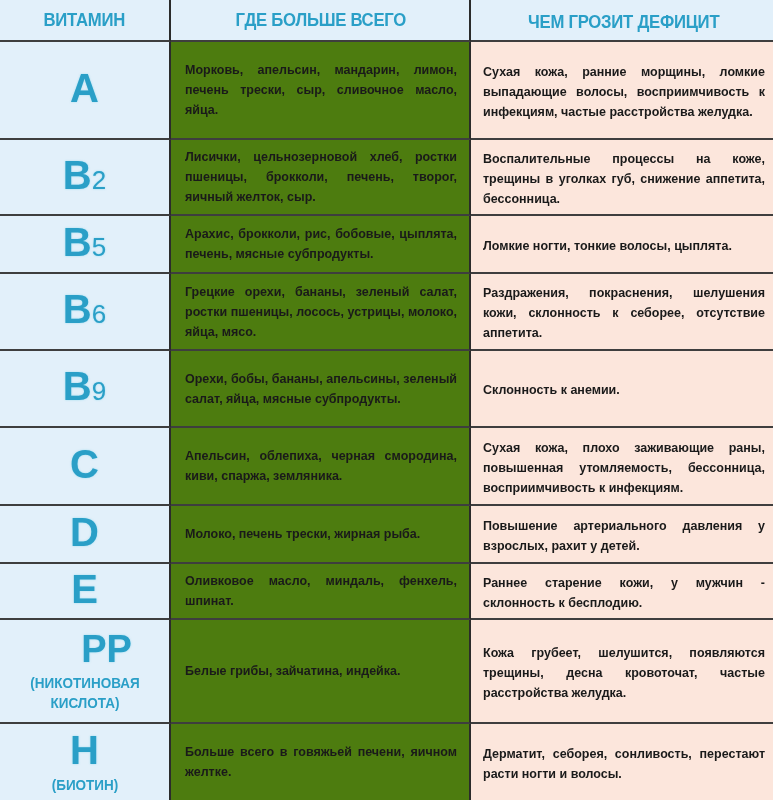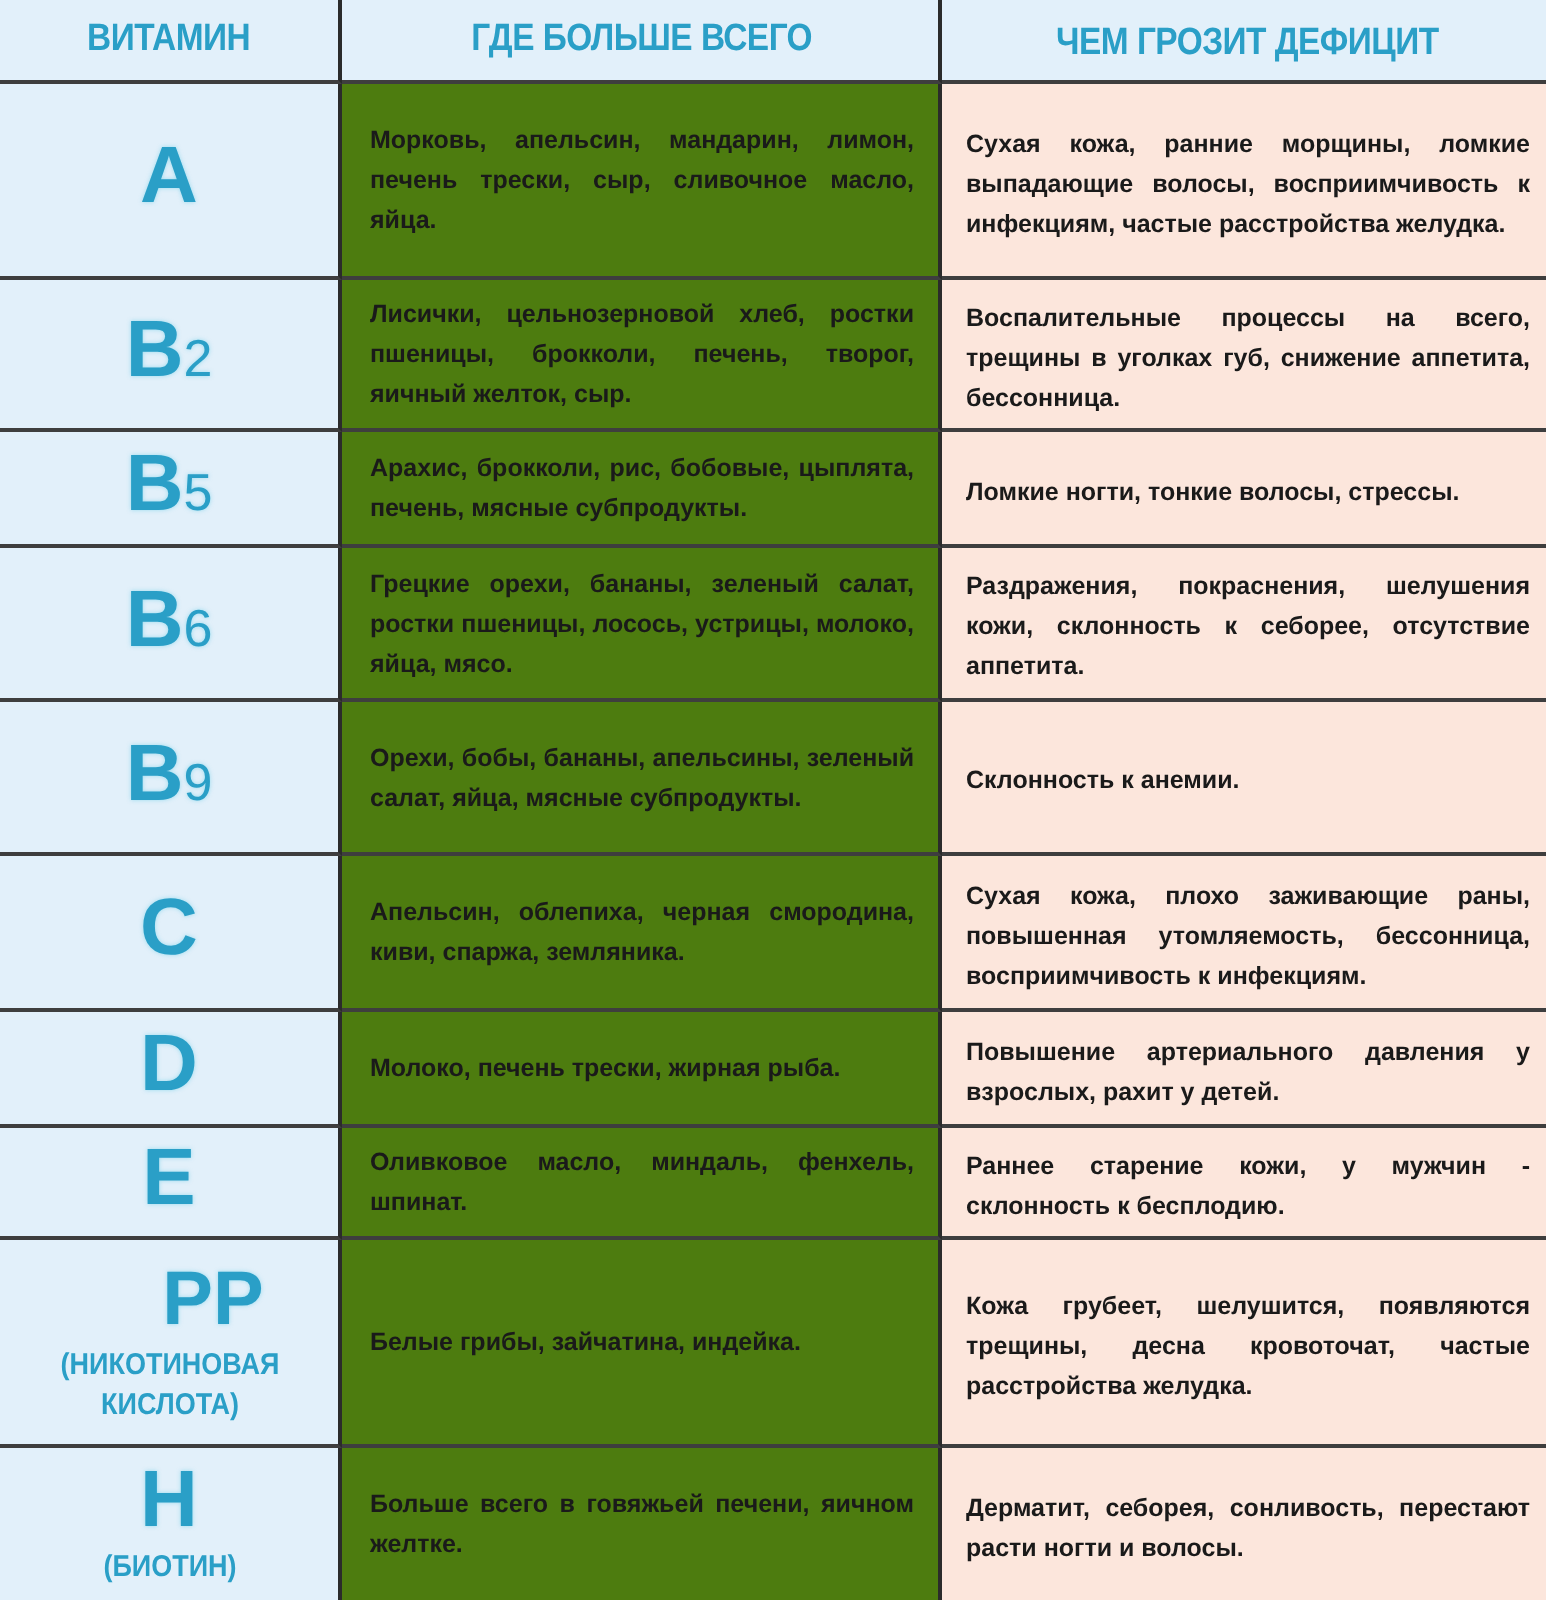--- a/index.html
+++ b/index.html
@@ -70,32 +70,32 @@
     </div>
 
   <div class="cell col-vit">
     <div class="vit-letter"><span class="main">B</span><span class="sub">2</span></div>
 
   </div>
   <div class="cell col-src">
       <div class="txt">Лисички, цельнозерновой хлеб, ростки пшеницы, брокколи, печень, творог, яичный желток, сыр.</div>
     </div>
   <div class="cell col-def">
-      <div class="txt">Воспалительные процессы на всего, трещины в уголках губ, снижение аппетита, бессонница.</div>
+      <div class="txt">Воспалительные процессы на коже, трещины в уголках губ, снижение аппетита, бессонница.</div>
     </div>
 
   <div class="cell col-vit">
     <div class="vit-letter"><span class="main">B</span><span class="sub">5</span></div>
 
   </div>
   <div class="cell col-src">
       <div class="txt">Арахис, брокколи, рис, бобовые, цыплята, печень, мясные субпродукты.</div>
     </div>
   <div class="cell col-def">
-      <div class="txt">Ломкие ногти, тонкие волосы, стрессы.</div>
+      <div class="txt">Ломкие ногти, тонкие волосы, цыплята.</div>
     </div>
 
   <div class="cell col-vit">
     <div class="vit-letter"><span class="main">B</span><span class="sub">6</span></div>
 
   </div>
   <div class="cell col-src">
       <div class="txt">Грецкие орехи, бананы, зеленый салат, ростки пшеницы, лосось, устрицы, молоко, яйца, мясо.</div>
     </div>
   <div class="cell col-def">

